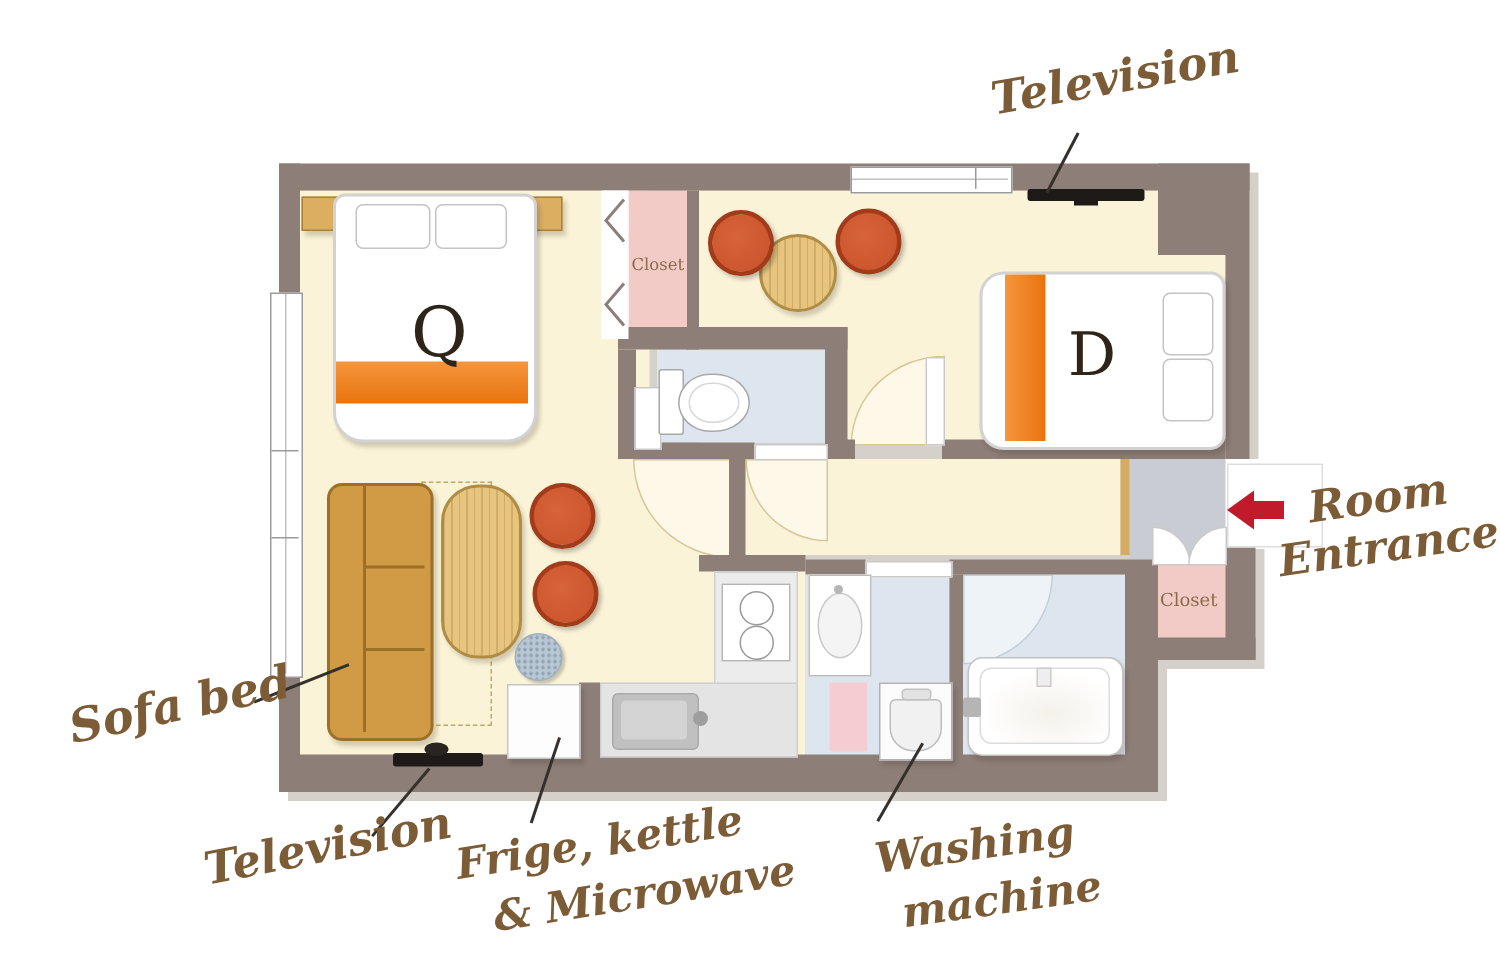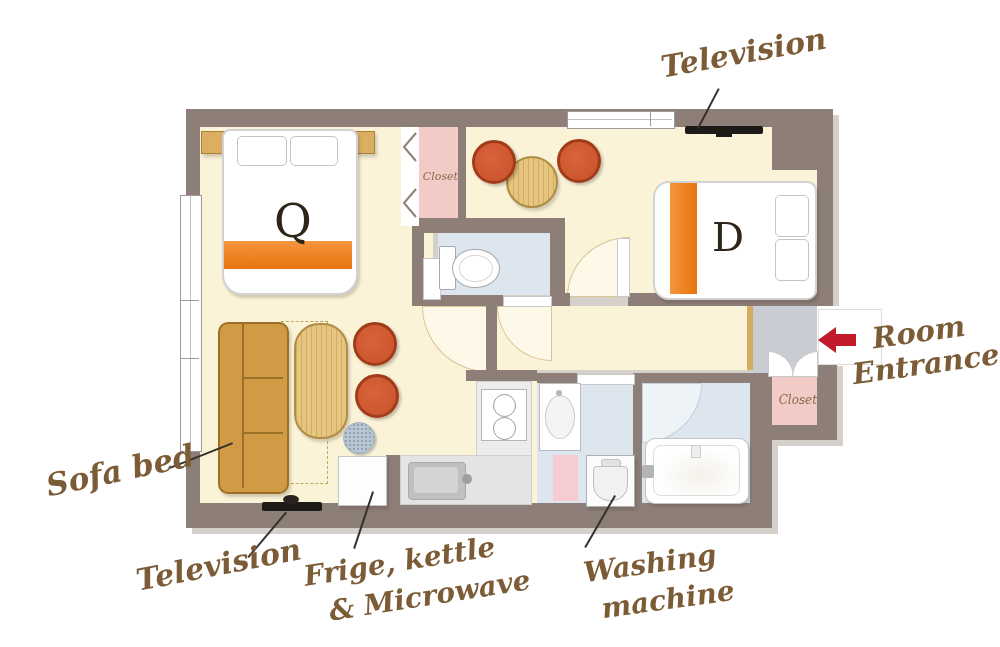--- a/index.html
+++ b/index.html
@@ -17,22 +17,22 @@
   .furn{box-shadow:2px 3px 3px rgba(70,55,40,.22);}
   .chair{position:absolute;width:38px;height:38px;border-radius:50%;
          background:radial-gradient(circle at 42% 40%,#d8643a,var(--chair-red,#c8512a));
          border:3px solid #a23b1a;box-shadow:2px 2px 3px rgba(0,0,0,.25);}
   .wood{background:var(--wood,#e7c57e) repeating-linear-gradient(90deg,rgba(150,110,45,.28) 0 1px,transparent 1px 5px);
         border:2px solid #b08d45;}
   .script{position:absolute;font-family:"DejaVu Serif",serif;font-style:italic;font-weight:600;
           color:var(--label-brown,#7b5c36);white-space:nowrap;line-height:1;}
   .leader{position:absolute;height:2px;background:#35302b;transform-origin:0 0;}
   .bedletter{position:absolute;font-family:"DejaVu Serif",serif;color:#2e2418;line-height:1;}
-  .closet-label{position:absolute;font-family:"DejaVu Serif",serif;font-style:italic;color:#8a6a4a;
-                font-size:12px;text-align:right;line-height:1;}
+  .closet-label{position:absolute;font-family:"DejaVu Serif",serif;color:#8a6a4a;
+                font-size:12px;text-align:center;line-height:1;}
   .petal{position:absolute;background:#fff;border:1px solid #c9c9c9;}
   .pillow{position:absolute;background:#fff;border:1.5px solid #c4c4c4;border-radius:5px;}
   .winline{position:absolute;background:#9b9b9b;}
 </style>
 </head>
 <body>
 
 <div id="stage">
 
   <div class="shadow" style="left:192px;top:115px;width:647px;height:191px;"></div>

